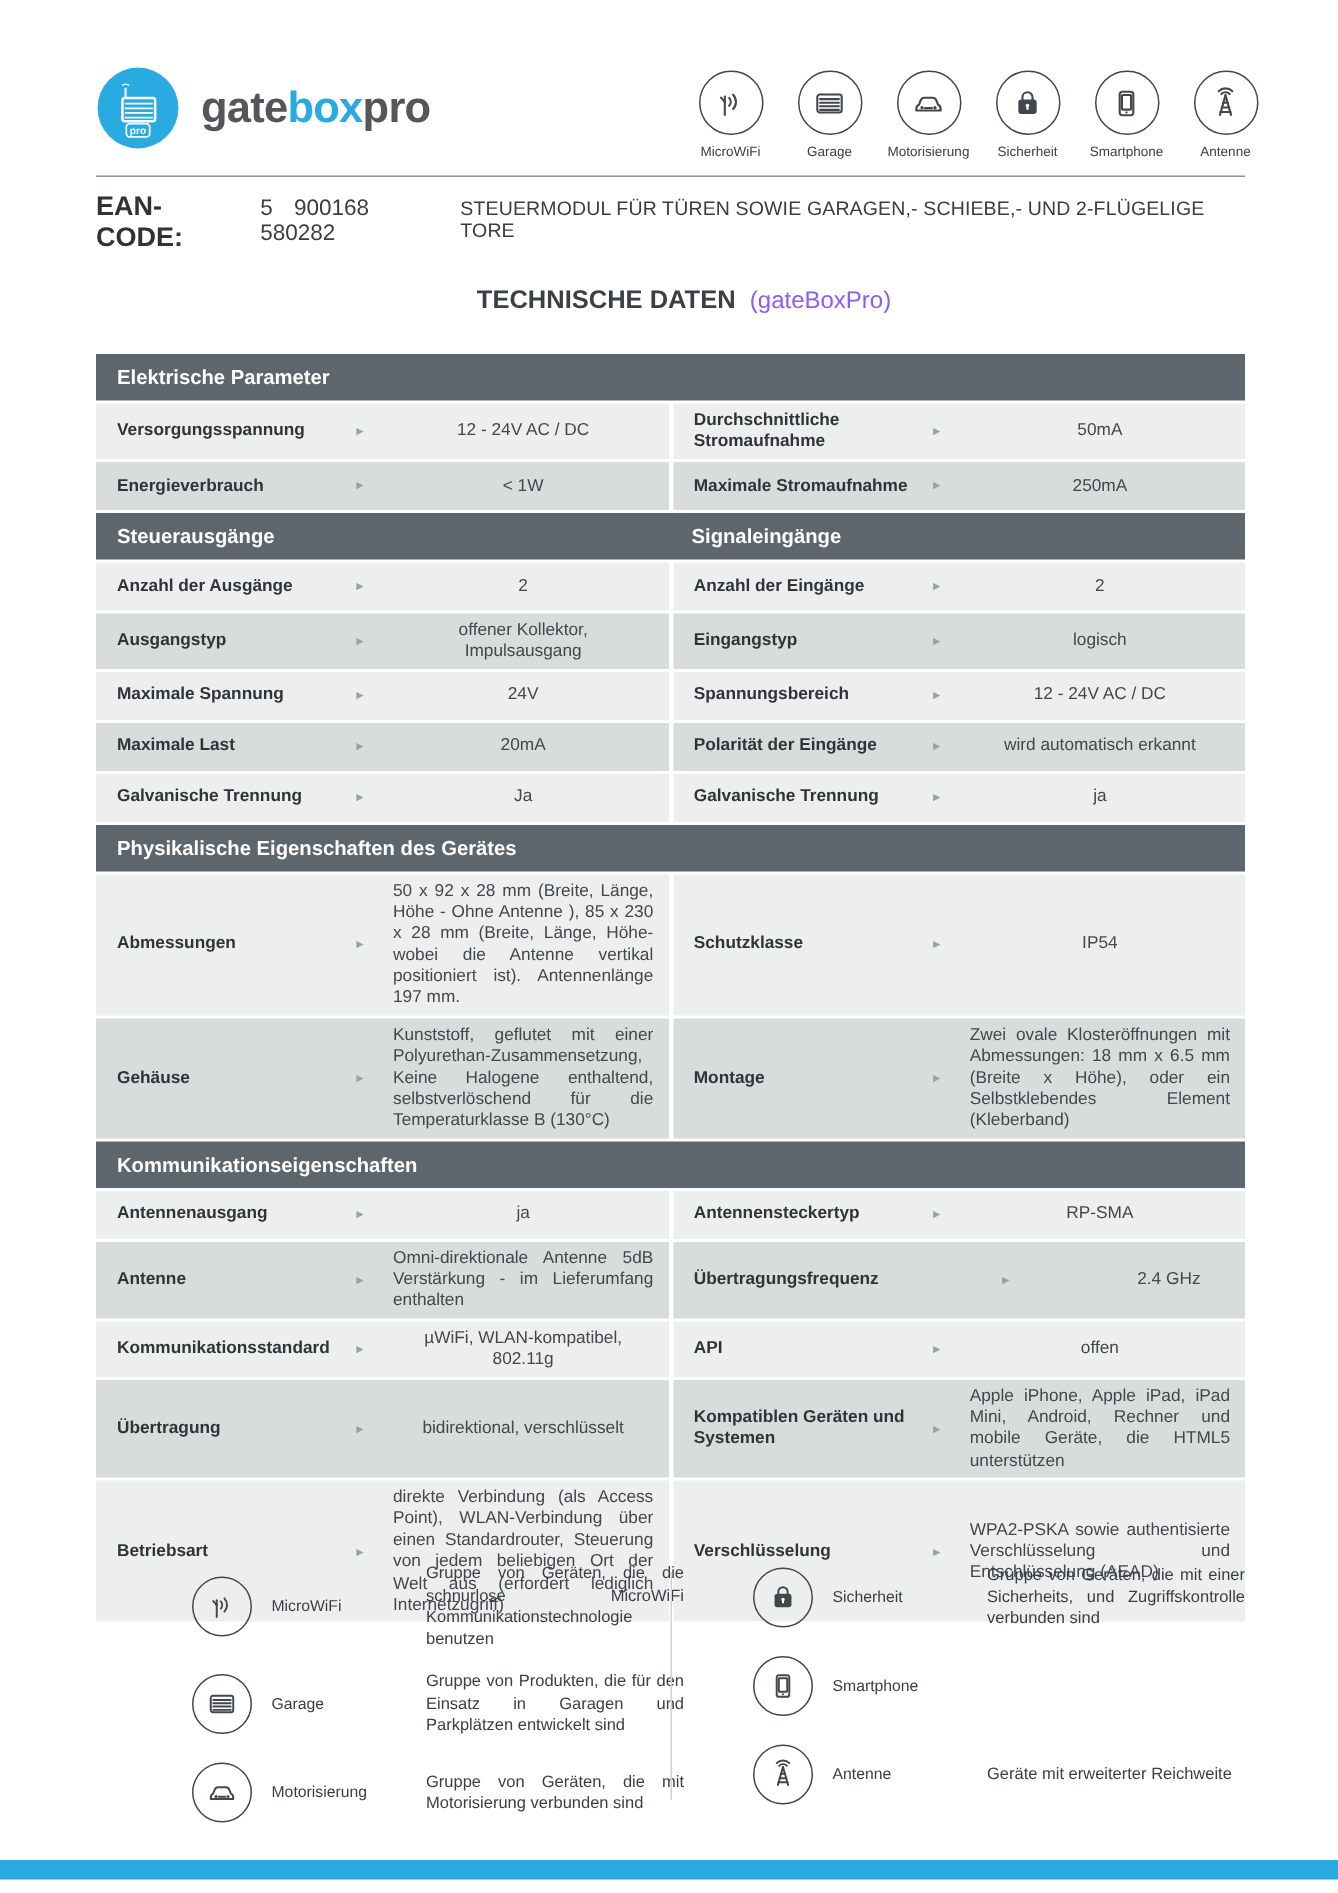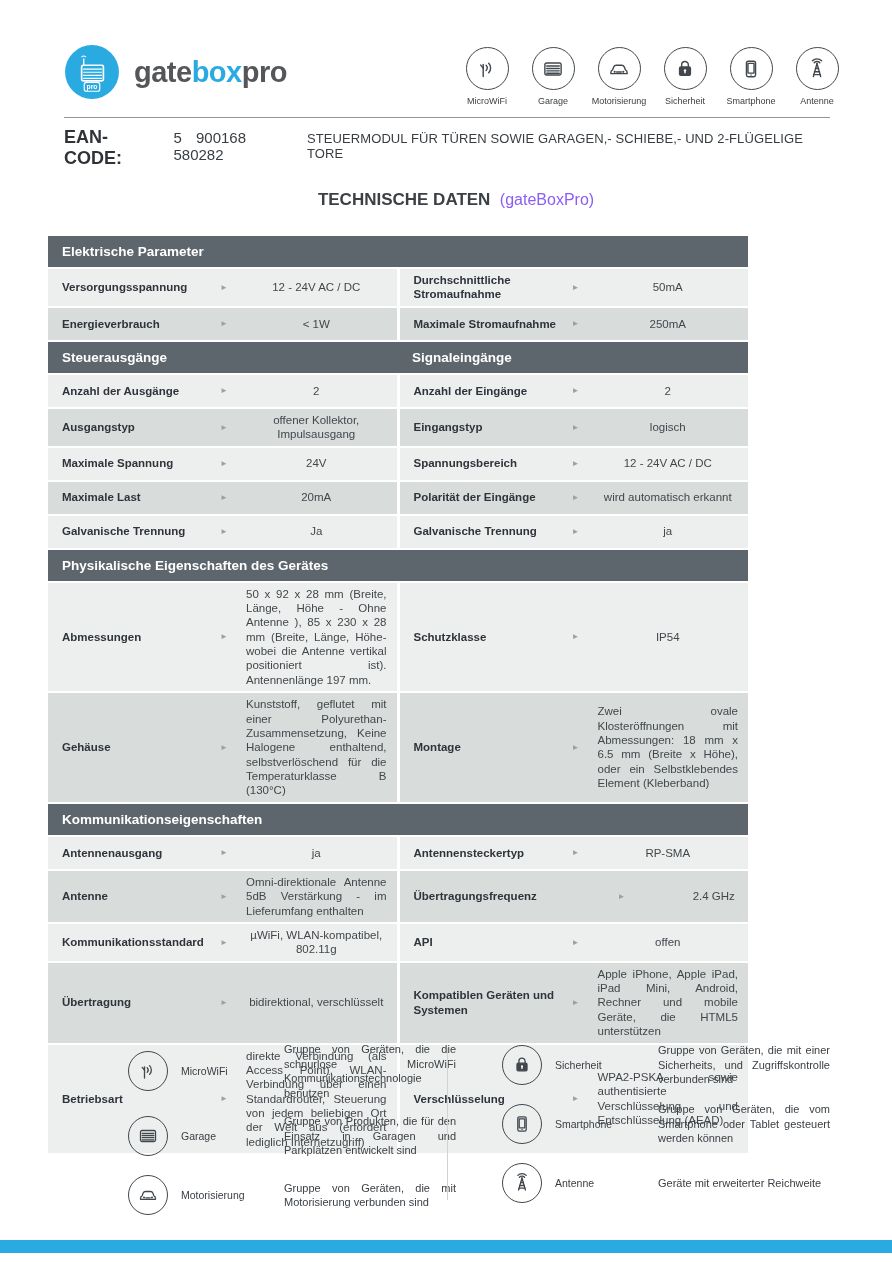--- a/index.html
+++ b/index.html
@@ -27,21 +27,21 @@
   .ean-wrap { display:flex; align-items:baseline; }
   .ean-label { font-size:18px; font-weight:bold; color:#2f3337; }
   .ean-value { font-size:15px; color:#393e42; margin-left:10px; word-spacing:10px; }
   .product-title { font-size:13px; color:#383d41; letter-spacing:0.1px; }
 
   .doc-title { position:absolute; top:190px; left:0; width:100%; text-align:center; }
   .doc-title .main { font-size:17px; font-weight:bold; color:#3b4045;margin-left:20px; }
   .doc-title .suffix { font-size:16px; color:#8b5cf6; margin-left:5px; }
 
   
-  .spec { position:absolute; top:236px; left:48px; width:700px; }
+  .spec { position:absolute; top:236px; left:64px; width:766px; }
   .sec-head { background:#5d666d; color:#fff; min-height:31px; display:grid; align-items:center;
               grid-template-columns:1fr; margin-bottom:2px; }
   .sec-head.dual { grid-template-columns:1fr 1fr; }
   .sec-head .sec-head-label { font-size:13.5px; font-weight:bold; padding-left:14px; }
   .row { display:grid; grid-template-columns:1fr 3px 1fr; margin-bottom:2px; }
   .cell { display:flex; align-items:center; padding:4px 10px 4px 14px; min-height:24px; }
   .cell.light { background:#edefee; }
   .cell.dark  { background:#d8dcdb; }
   .lbl { flex:0 0 158px; font-size:11.5px; font-weight:bold; color:#2f343a; line-height:1.25; }
   .arr { flex:0 0 26px; font-size:8px; color:#9aa1a5; }
@@ -401,21 +401,20 @@
         </div>
         <div class="legend-item">
           <div class="legend-icon-circle">
             <svg viewBox="0 0 24 24" fill="none" stroke="#41474c" stroke-width="1.3" stroke-linecap="round" stroke-linejoin="round">
               <rect x="7.8" y="4.8" width="8.4" height="14.4" rx="1.6"></rect>
               <rect x="9.2" y="6.8" width="5.6" height="9" rx="0.4"></rect>
               <circle cx="12" cy="17.5" r="0.7" fill="#41474c" stroke="none"></circle>
             </svg>
           </div>
           <div class="legend-label">Smartphone</div>
-          <div class="legend-text">Gruppe von Geräten, die vom Smartphone oder Tablet gesteuert werden können</div>
         </div>
         <div class="legend-item">
           <div class="legend-icon-circle">
             <svg viewBox="0 0 24 24" fill="none" stroke="#41474c" stroke-width="1.3" stroke-linecap="round" stroke-linejoin="round">
               <path d="M12 7 L8.6 19 M12 7 L15.4 19"></path>
               <path d="M10.6 11.5 h2.8 M9.7 14.5 h4.6 M8.9 17.2 h6.2"></path>
               <path d="M9.4 6.2 A3.6 3.6 0 0 1 14.6 6.2"></path>
               <path d="M7.8 4.4 A6 6 0 0 1 16.2 4.4"></path>
               <circle cx="12" cy="7" r="0.7" fill="#41474c" stroke="none"></circle>
             </svg>

